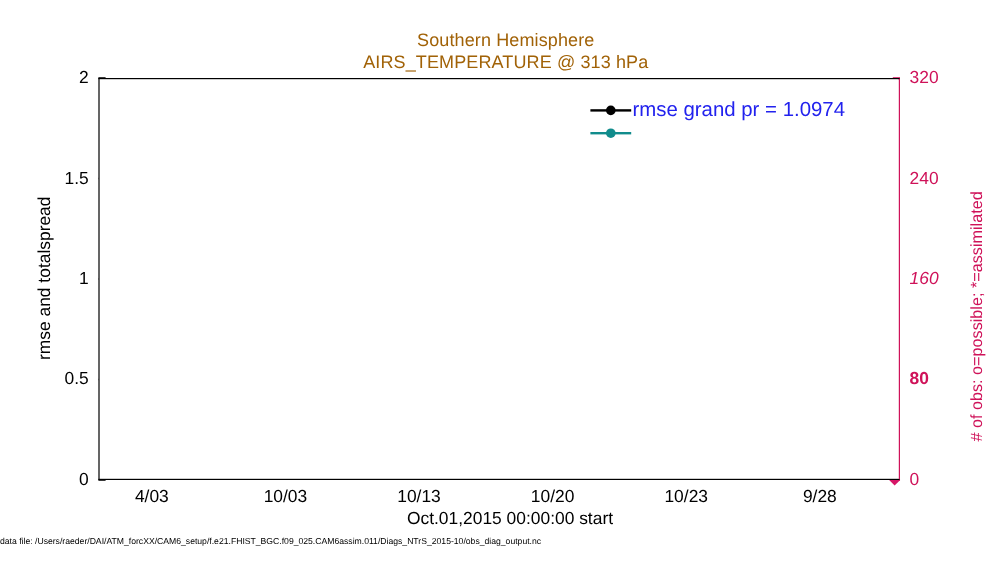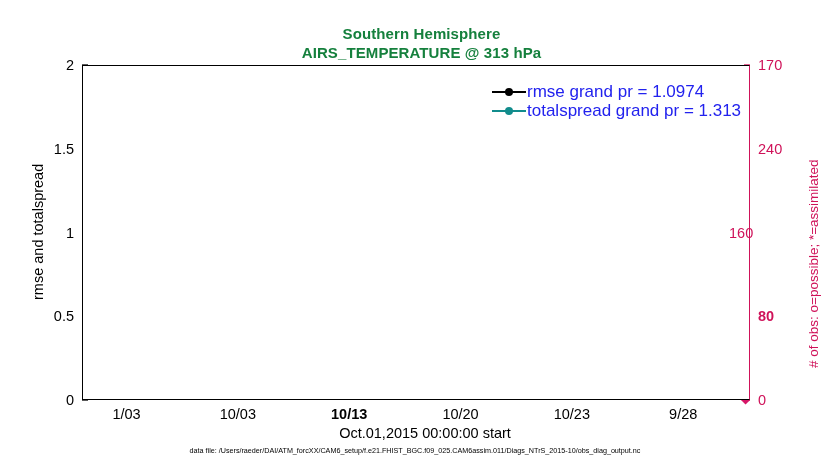--- a/index.html
+++ b/index.html
@@ -24,22 +24,22 @@
   .title-block {
     position: absolute;
     left: 0;
     top: 24px;
     width: 830px;
     text-align: center;
     pointer-events: none;
   }
   .title-line {
     font-size: 15px;
-    font-weight: bold;
-    color: #15803d;
+    font-weight: normal;
+    color: #a16207;
     line-height: 19px;
     letter-spacing: 0.1px;
     padding-left: 13px;
   }
   .plot-area {
     position: absolute;
     left: 82px;
     top: 65px;
     width: 668px;
     height: 335px;
@@ -105,21 +105,20 @@
     text-align: center;
     font-size: 14.5px;
     color: #000000;
     margin-left: 10px;
   }
   .footer-note {
     position: absolute;
     left: 0;
     top: 446px;
     width: 830px;
-    text-align: center;
     font-size: 7.2px;
     color: #000000;
     white-space: nowrap;
   }
   .legend {
     position: absolute;
     left: 492px;
     top: 82px;
     width: 250px;
     height: 40px;
@@ -610,28 +609,28 @@
   <div id="ytick-left-container">
       <div class="ytick-label-left" style="left: 14px; top: 400px;">0</div>
       <div class="ytick-label-left" style="left: 14px; top: 316.25px;">0.5</div>
       <div class="ytick-label-left" style="left: 14px; top: 232.5px;">1</div>
       <div class="ytick-label-left" style="left: 14px; top: 148.75px;">1.5</div>
       <div class="ytick-label-left" style="left: 14px; top: 65px;">2</div>
     </div>
   <div id="ytick-right-container">
       <div class="ytick-label-right" style="left: 758px; top: 400px;">0</div>
       <div class="ytick-label-right" style="left: 758px; top: 316.25px; font-weight: bold;">80</div>
-      <div class="ytick-label-right" style="left: 729px; top: 232.5px;">160</div>
+      <div class="ytick-label-right" style="left: 758px; top: 232.5px; font-style: italic;">160</div>
       <div class="ytick-label-right" style="left: 758px; top: 148.75px;">240</div>
-      <div class="ytick-label-right" style="left: 758px; top: 65px;">170</div>
+      <div class="ytick-label-right" style="left: 758px; top: 65px;">320</div>
     </div>
   <div id="xtick-container">
-      <div class="xtick-label" style="left: 126.533px; top: 406px;">1/03</div>
+      <div class="xtick-label" style="left: 126.533px; top: 406px;">4/03</div>
       <div class="xtick-label" style="left: 237.867px; top: 406px;">10/03</div>
-      <div class="xtick-label" style="left: 349.2px; top: 406px; font-weight: bold;">10/13</div>
+      <div class="xtick-label" style="left: 349.2px; top: 406px;">10/13</div>
       <div class="xtick-label" style="left: 460.533px; top: 406px;">10/20</div>
       <div class="xtick-label" style="left: 571.867px; top: 406px;">10/23</div>
       <div class="xtick-label" style="left: 683.2px; top: 406px;">9/28</div>
     </div>
 
   <div class="axis-label-left" style="left:30px; top:300px;">rmse and totalspread</div>
   <div class="axis-label-right" style="left:806px; top:368px;"># of obs: o=possible; *=assimilated</div>
   <div class="axis-label-x">Oct.01,2015 00:00:00 start</div>
 
   <div class="legend">
@@ -640,19 +639,18 @@
         <span class="lsline" style="background:#000000;"></span>
         <span class="lsdot" style="background:#000000;"></span>
       </span>
       <span class="legend-text">rmse grand pr = 1.0974</span>
     </div>
     <div class="legend-row">
       <span class="legend-sample">
         <span class="lsline" style="background:#118c8c;"></span>
         <span class="lsdot" style="background:#118c8c;"></span>
       </span>
-      <span class="legend-text">totalspread grand pr = 1.313</span>
     </div>
   </div>
 
   <div class="footer-note">data file: /Users/raeder/DAI/ATM_forcXX/CAM6_setup/f.e21.FHIST_BGC.f09_025.CAM6assim.011/Diags_NTrS_2015-10/obs_diag_output.nc</div>
 
 </div>
 
 </body></html>

